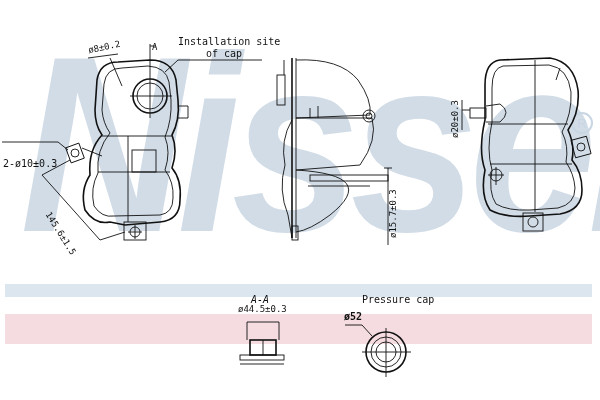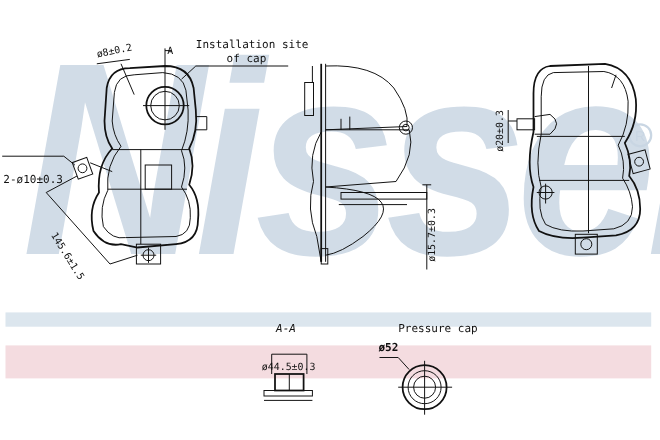--- a/index.html
+++ b/index.html
@@ -126,18 +126,18 @@
   <div class="lbl sm" style="left:88px; top:42px; transform:rotate(-12deg);">ø8±0.2</div>
   <div class="lbl sm" style="left:152px; top:42px;">A</div>
   <div class="lbl" style="left:3px; top:130px;margin-top:28px;">2-ø10±0.3</div>
   <div class="lbl sm" style="left:52px; top:210px; transform:rotate(58deg); transform-origin:left top;">145.6±1.5</div>
 
   <div class="lbl sm" style="left:388px; top:238px; transform:rotate(-90deg); transform-origin:left top;">ø15.7±0.3</div>
 
   <div class="lbl sm" style="left:450px; top:138px; transform:rotate(-90deg); transform-origin:left top;">ø20±0.3</div>
 
   <div class="lbl" style="left:251px; top:294px;font-style:italic;">A-A</div>
-  <div class="lbl sm" style="left:238px; top:329px;">ø44.5±0.3</div>
+  <div class="lbl sm" style="left:238px; top:304px;">ø44.5±0.3</div>
 
   <div class="lbl" style="left:350px; top:294px;margin-left:12px;">Pressure cap</div>
   <div class="lbl" style="left:344px; top:311px;font-weight:bold;">ø52</div>
 
 </div>
 
 </body></html>

